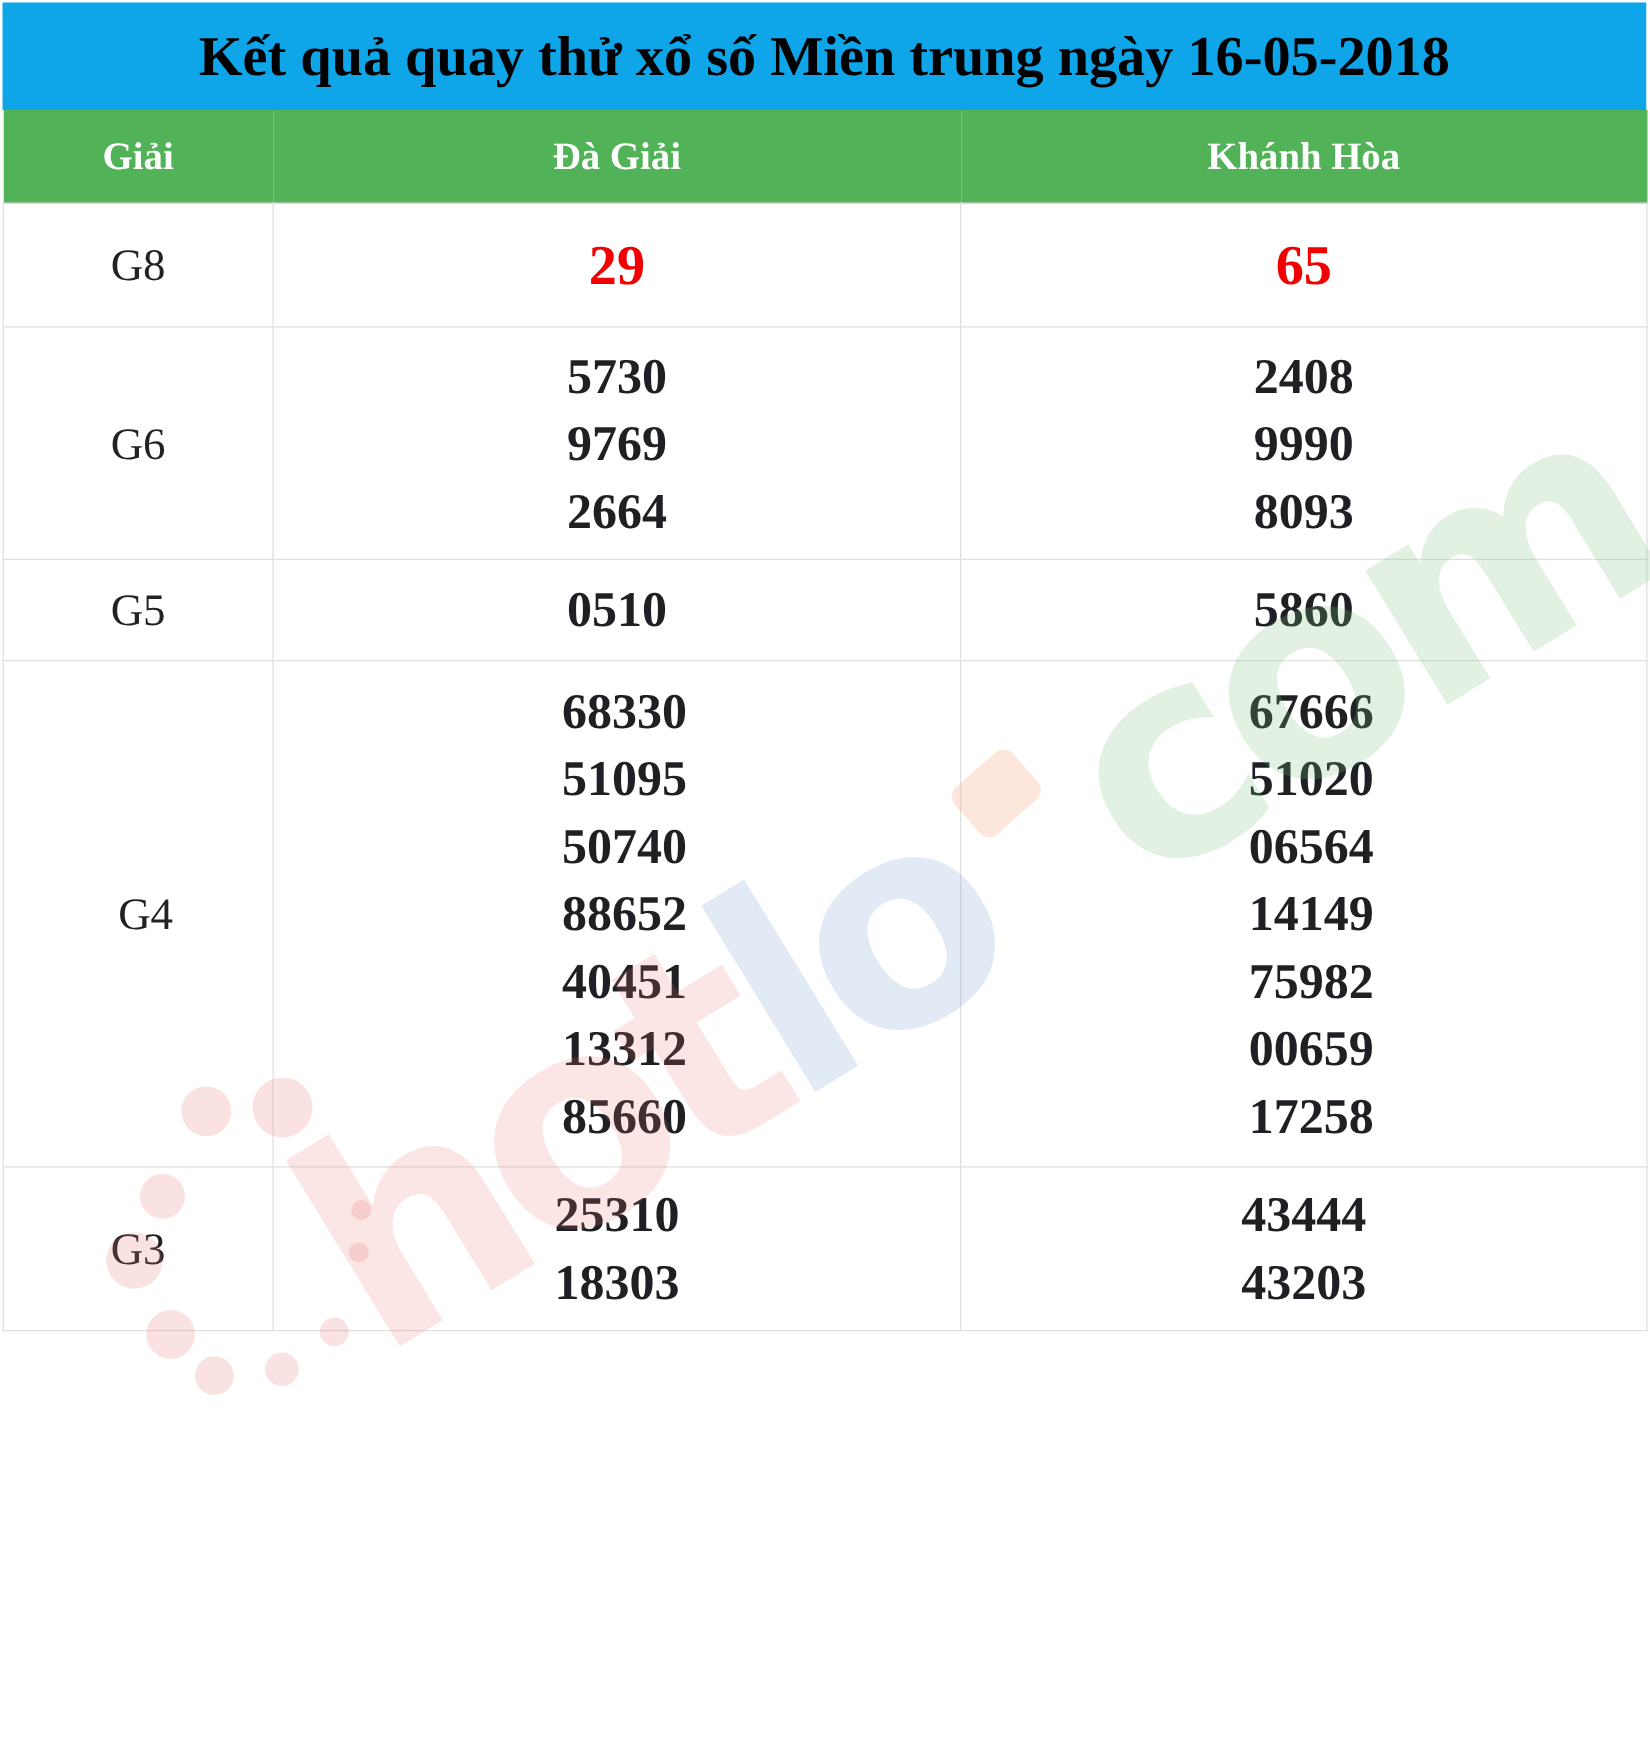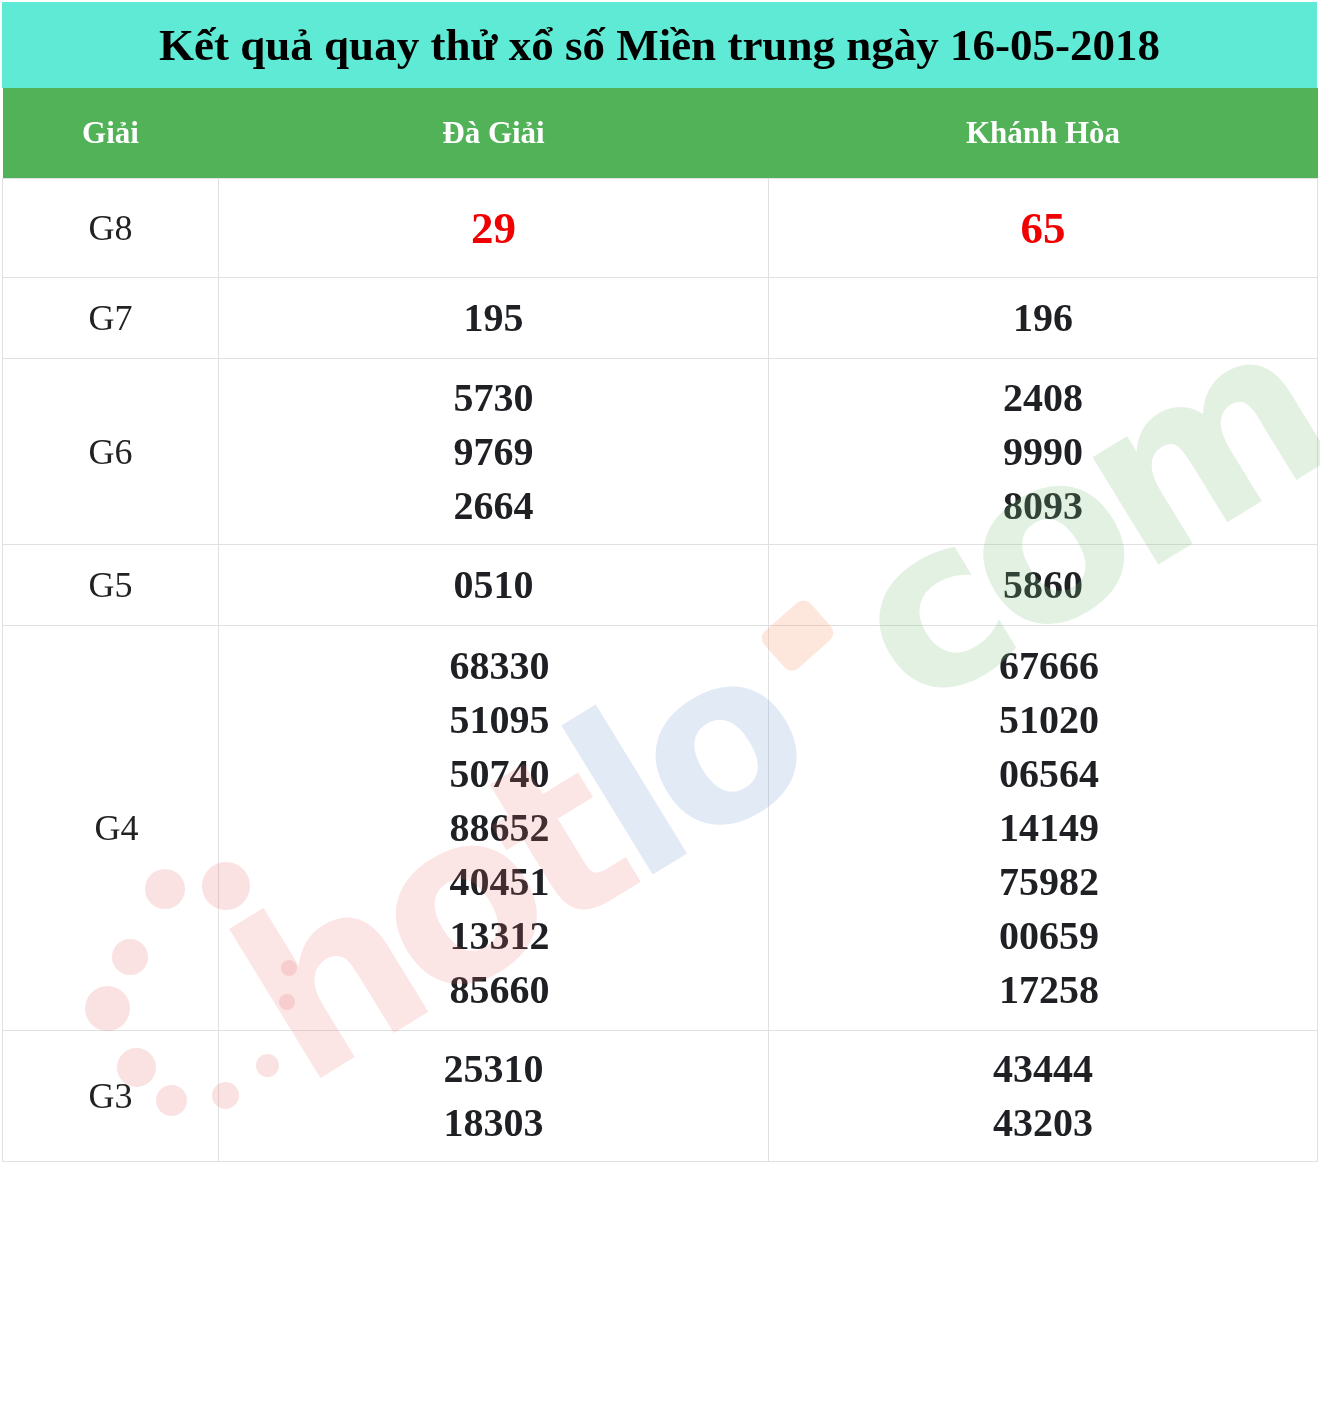--- a/index.html
+++ b/index.html
@@ -5,33 +5,33 @@
   html,body{margin:0;padding:0;}
   body{
     width:1320px;height:1406px;position:relative;overflow:hidden;
     background:#ffffff;
     font-family:"Liberation Serif","DejaVu Serif",serif;
   }
   .page{position:absolute;top:2px;left:2px;width:1315px;}
 
   
   .title-bar{
-    height:86px;background:#5eead4;color:#000;
+    height:86px;background:#0ea5e9;color:#000;
     display:flex;align-items:center;justify-content:center;
     font-size:45px;font-weight:bold;letter-spacing:0px;
   }
 
   
   table{border-collapse:collapse;table-layout:fixed;width:100%;}
   col.c-prize{width:216px;}
   col.c-dn{width:550px;}
   col.c-kh{width:549px;}
 
   thead th{
-    background:#52B257;color:#ffffff;height:90px;
+    background:#52B257;color:#ffffff;height:74px;
     font-size:31px;font-weight:bold;text-align:center;vertical-align:middle;
     border:none;padding:0;
   }
   tbody td{
     border:1px solid #E0E0E0;background:#ffffff;
     text-align:center;vertical-align:middle;padding:0;margin-left:23px;
   }
   .r-g8 td{height:98px;}
   .r-g7 td{height:80px;}
   .r-g6 td{height:185px;}
@@ -102,29 +102,20 @@
     <tbody>
       <tr class="r-g8 red">
         <td class="plabel">G8</td>
         <td>
           <div class="num">29</div>
         </td>
         <td>
           <div class="num">65</div>
         </td>
       </tr>
-      <tr class="r-g7">
-        <td class="plabel">G7</td>
-        <td>
-          <div class="num">195</div>
-        </td>
-        <td>
-          <div class="num">196</div>
-        </td>
-      </tr>
       <tr class="r-g6">
         <td class="plabel">G6</td>
         <td>
           <div class="num">5730</div>
           <div class="num">9769</div>
           <div class="num">2664</div>
         </td>
         <td>
           <div class="num">2408</div>
           <div class="num">9990</div>

